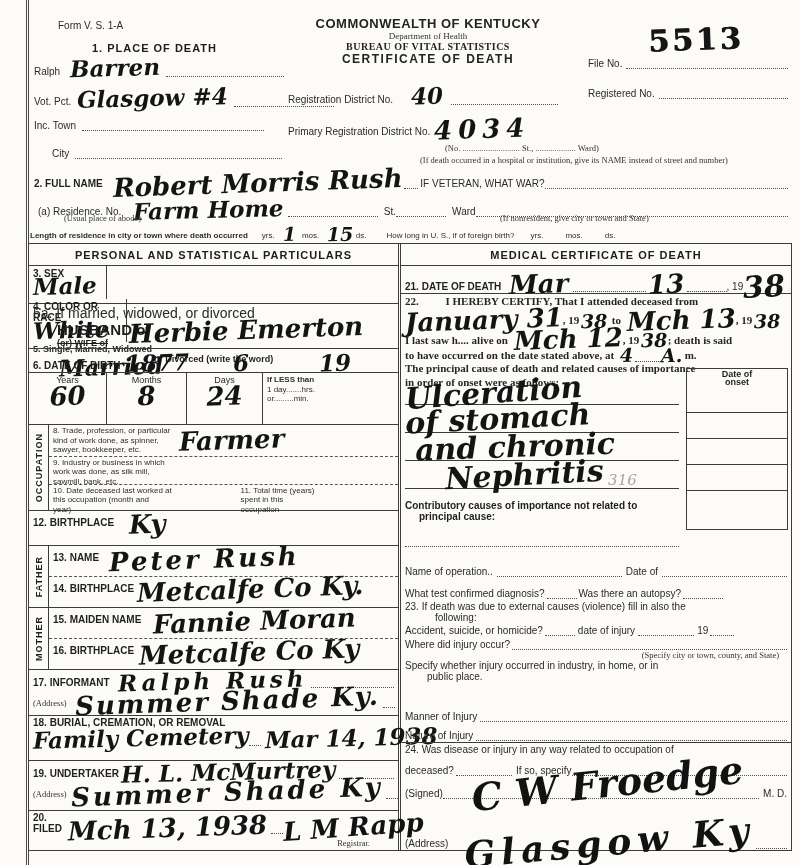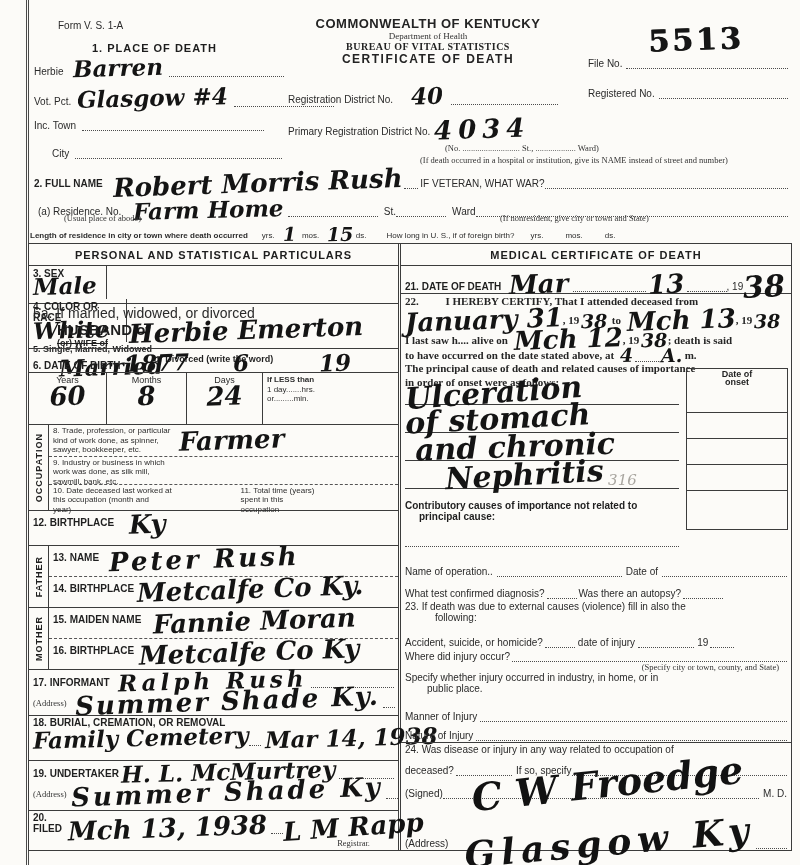--- a/index.html
+++ b/index.html
@@ -44,21 +44,21 @@
 </head>
 <body>
 
 <div class="paper">
   <div class="binding"></div>
 
   <div class="abs lbl" style="left:58px;top:20px;">Form V. S. 1-A</div>
   <div class="abs sec-title" style="left:92px;top:42px;">1. PLACE OF DEATH</div>
 
   <div class="abs hrow" style="left:34px;top:58px;width:250px;">
-    <span class="lbl">Herbie</span>
+    <span class="lbl">Ralph</span>
     <span class="hw hw-lg" style="margin:0 6px -2px 10px;">Barren</span>
     <span class="dfill"></span>
   </div>
   <div class="abs hrow" style="left:34px;top:88px;width:300px;">
     <span class="lbl">Vot. Pct.</span>
     <span class="hw hw-lg" style="margin:0 6px -2px 6px;">Glasgow #4</span>
     <span class="dfill"></span>
   </div>
   <div class="abs hrow" style="left:34px;top:120px;width:230px;">
     <span class="lbl">Inc. Town</span>
@@ -394,21 +394,21 @@
         <span class="lbl" style="margin-left:2px;">Was there an autopsy?</span>
         <span class="dfill" style="max-width:40px;margin-left:2px;"></span>
       </div>
 
       <div class="r" style="height:104px;border-bottom:none;">
         <div class="lbl">23. If death was due to external causes (violence) fill in also the</div>
         <div class="lbl" style="margin-left:30px;">following:</div>
         <div class="hrow" style="margin-top:2px;">
           <span class="lbl">Accident, suicide, or homicide?</span>
           <span class="dfill" style="max-width:30px;margin-left:2px;"></span>
-          <span class="lbl" style="margin-left:3px;margin-top:12px;">date of injury</span>
+          <span class="lbl" style="margin-left:3px;">date of injury</span>
           <span class="dfill" style="max-width:56px;margin-left:3px;"></span>
           <span class="lbl" style="margin-left:3px;">19</span>
           <span class="dfill" style="max-width:24px;margin-left:2px;"></span>
         </div>
         <div class="hrow" style="margin-top:3px;">
           <span class="lbl">Where did injury occur?</span>
           <span class="dfill" style="margin-left:2px;"></span>
         </div>
         <div class="hint" style="text-align:right;margin-right:8px;">(Specify city or town, county, and State)</div>
         <div class="lbl">Specify whether injury occurred in industry, in home, or in</div>

